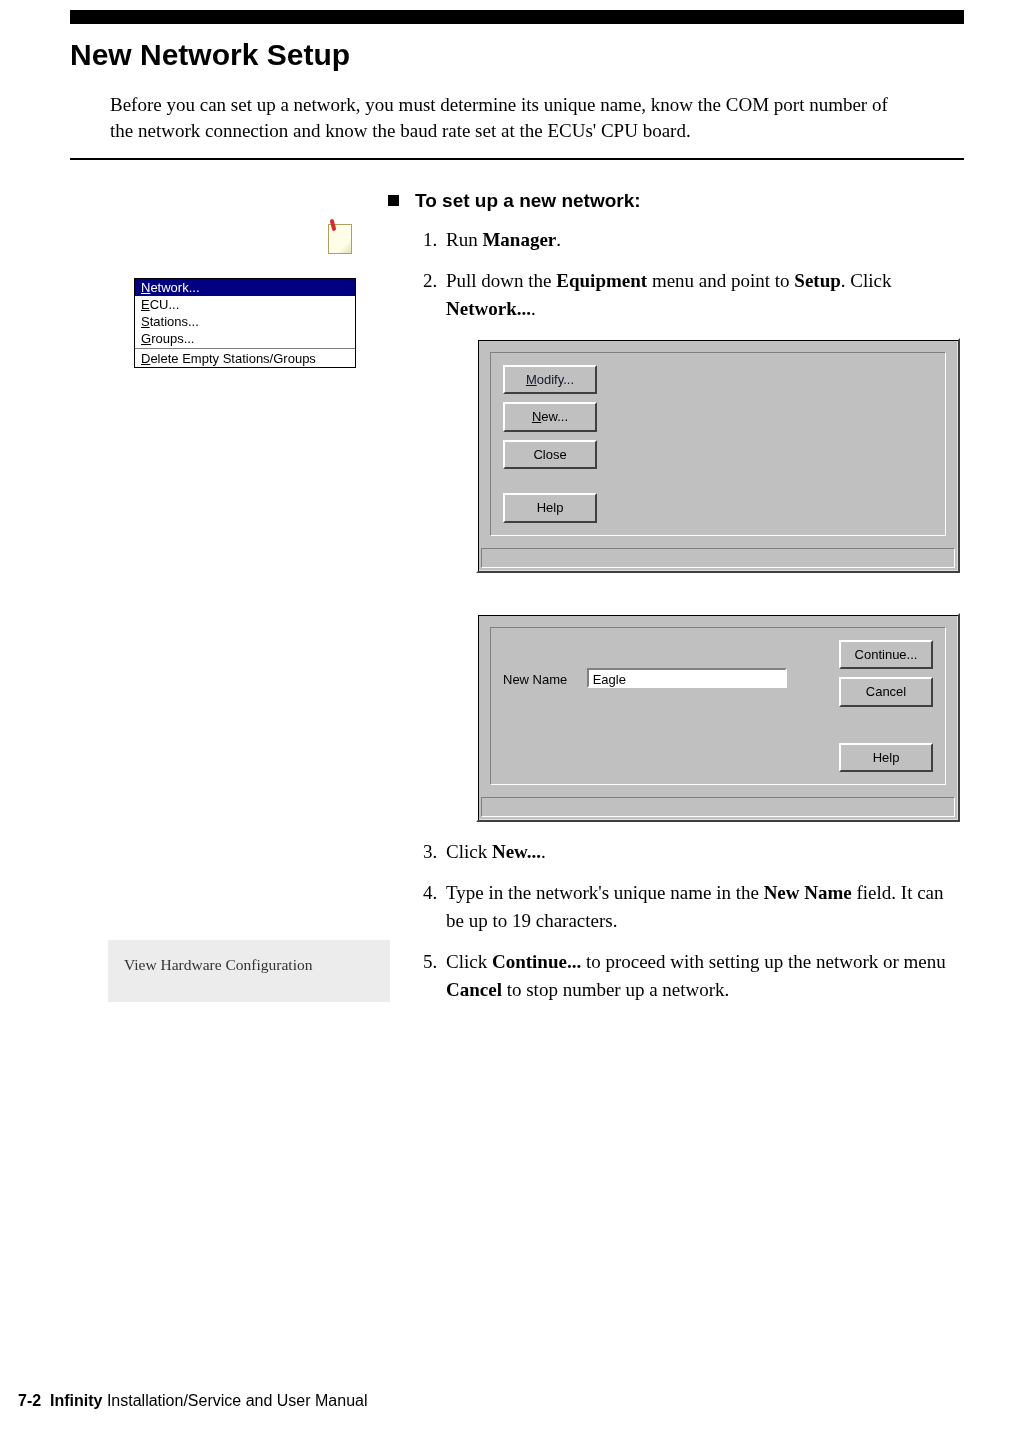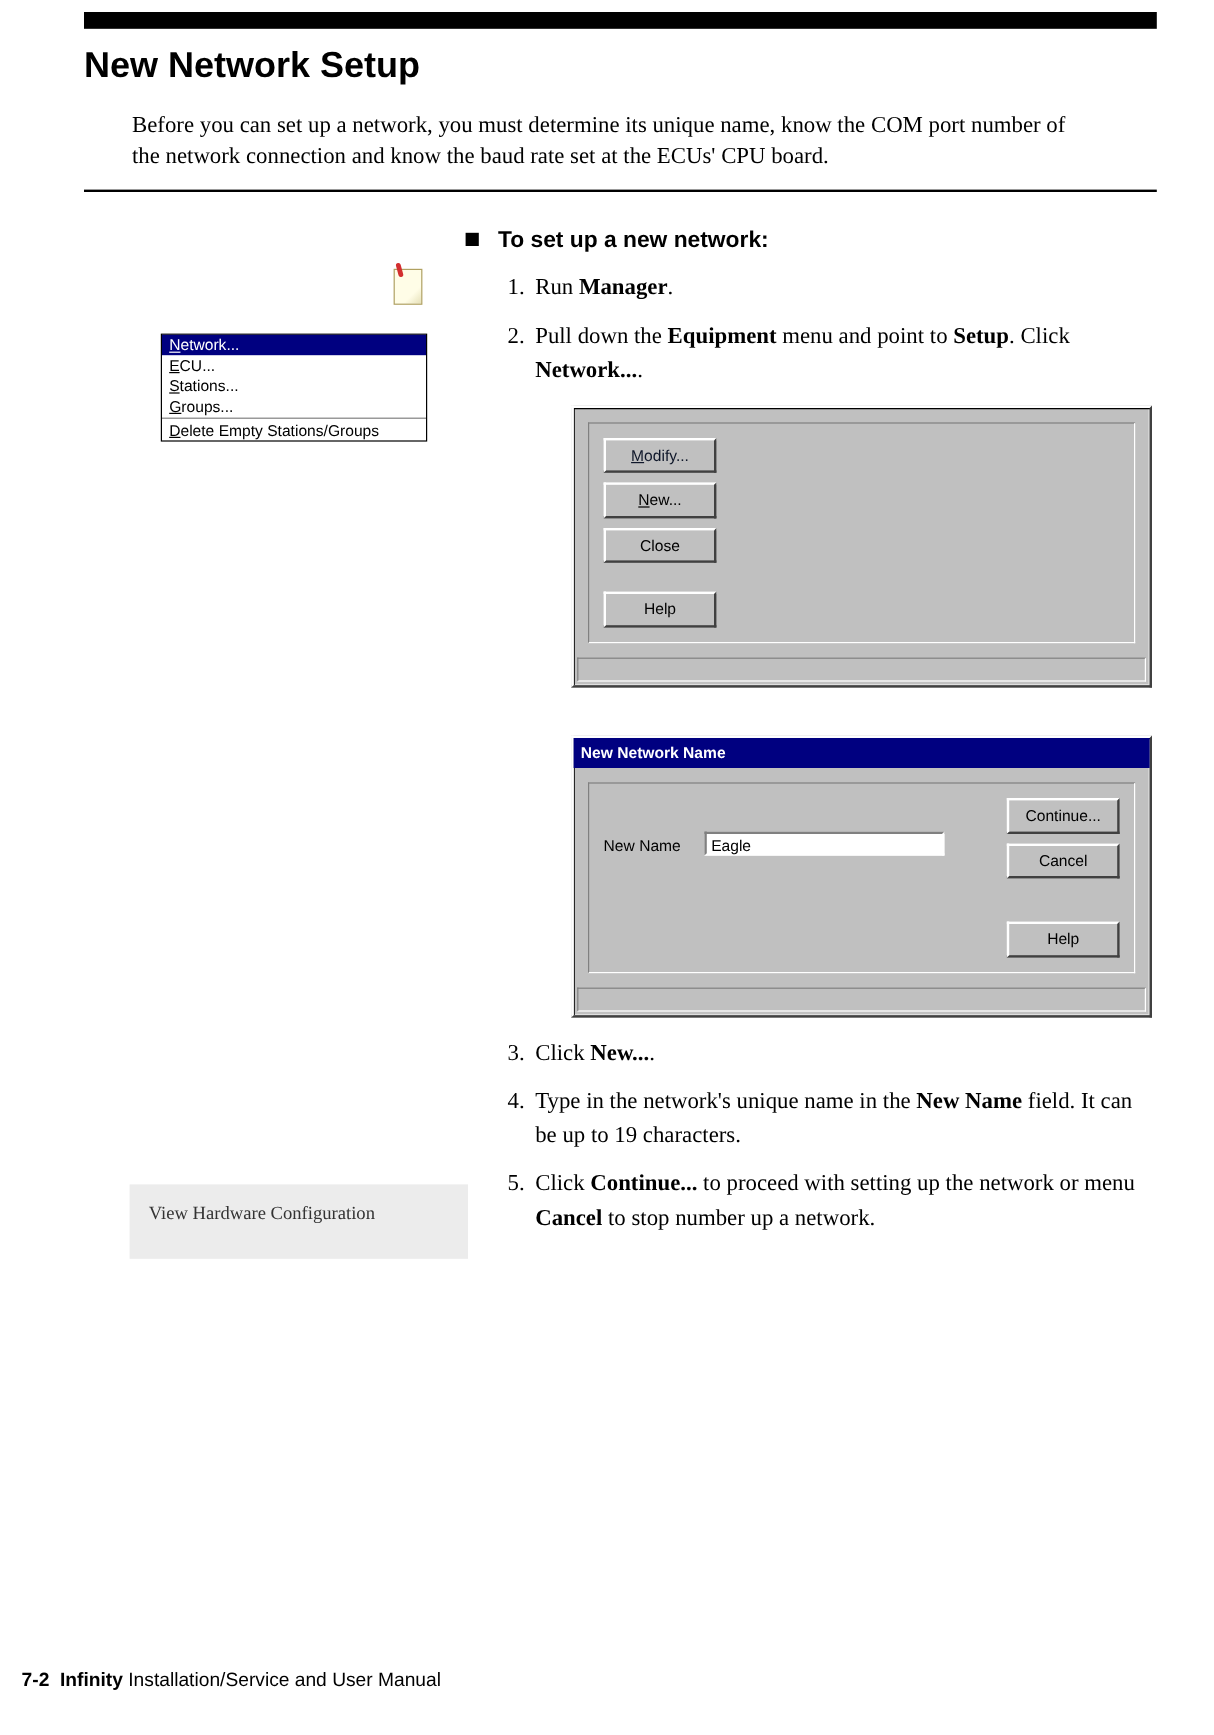--- a/index.html
+++ b/index.html
@@ -79,21 +79,21 @@
   }
   .menu-item .ul { text-decoration: underline; }
   .menu-sep {
     border-top: 1px solid #808080;
     margin: 1px 0;
   }
 
   .sidebar-note {
     position: absolute;
     left: 108px;
-    top: 987px;
+    top: 940px;
     width: 250px;
     background: #ececec;
     padding: 14px 16px 18px 16px;
     font-family: "Comic Sans MS", "Segoe Script", cursive;
     font-size: 15px;
     line-height: 1.4;
     color: #333;
   }
   .sidebar-note .note-title {
     display: block;
@@ -291,21 +291,20 @@
               <div style="height:8px;"></div>
               <span class="w95btn">Help</span>
             </div>
           </div>
         </div>
         <div class="statusbar"></div>
       </div>
 
       
       <div class="win95 dlg2">
-        <div class="titlebar">New Network Name</div>
         <div class="panel">
           <div style="display:flex; gap:14px; align-items:flex-start;">
             <div style="flex:1; padding-top:28px;">
               <span style="display:inline-block; width:80px;">New Name</span>
               <span class="txtfield">Eagle</span>
             </div>
             <div style="width:94px; display:flex; flex-direction:column; gap:8px;">
               <span class="w95btn">Continue...</span>
               <span class="w95btn">Cancel</span>
               <div style="height:20px;"></div>

